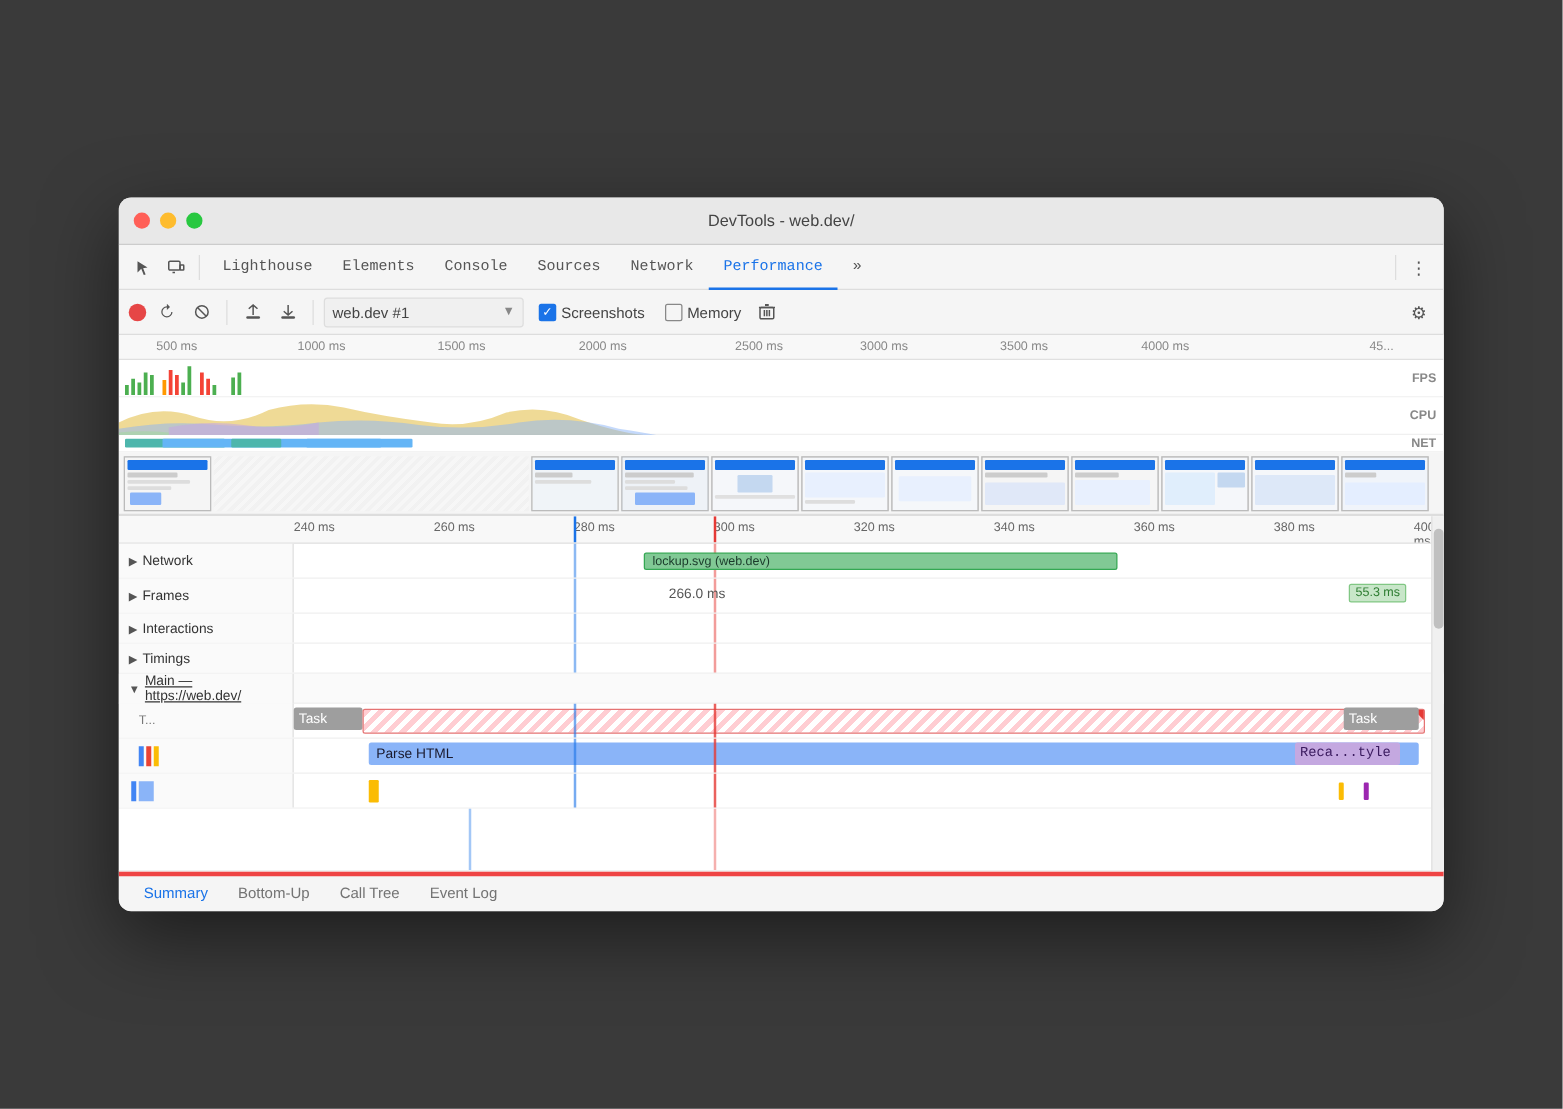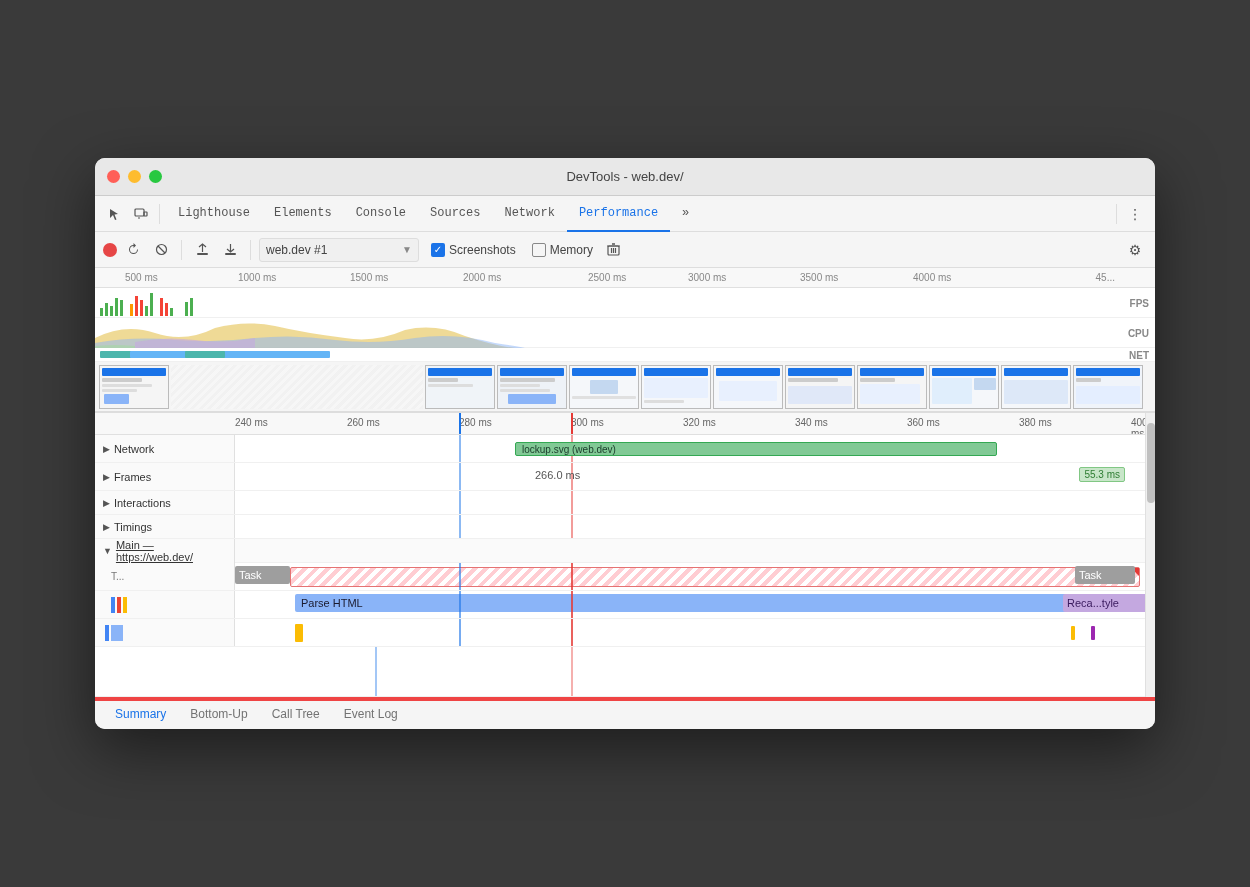--- a/index.html
+++ b/index.html
@@ -622,21 +622,21 @@
     <div class="track-row" style="height:28px;">
       <div class="track-label">
         <span class="chevron">▶</span>
         <span>Network</span>
       </div>
       <div class="track-content" style="position:relative;">
 
         <div style="position:absolute;left:224px;top:0;bottom:0;width:1.5px;background:#1a73e8;opacity:0.5;"></div>
         <div style="position:absolute;left:336px;top:0;bottom:0;width:1.5px;background:#e53935;opacity:0.5;"></div>
 
-        <div style="position:absolute;left:280px;width:482px;height:14px;top:7px;background:#81c995;border:1px solid #34a853;border-radius:2px;display:flex;align-items:center;padding:0 6px;font-size:10px;color:#1a3a2a;">
+        <div style="position:absolute;left:280px;width:379px;height:14px;top:7px;background:#81c995;border:1px solid #34a853;border-radius:2px;display:flex;align-items:center;padding:0 6px;font-size:10px;color:#1a3a2a;">
           <span>lockup.svg (web.dev)</span>
         </div>
       </div>
     </div>
 
     <div class="track-row" style="height:28px;">
       <div class="track-label">
         <span class="chevron">▶</span>
         <span>Frames</span>
       </div>
@@ -718,21 +718,21 @@
         <div style="width:4px;height:16px;background:#fbbc04;"></div>
       </div>
       <div style="flex:1;position:relative;height:100%;">
         <div style="position:absolute;left:224px;top:0;bottom:0;width:1.5px;background:#1a73e8;opacity:0.6;z-index:5;"></div>
         <div style="position:absolute;left:336px;top:0;bottom:0;width:1.5px;background:#e53935;opacity:0.8;z-index:5;"></div>
 
         <div class="parse-html-bar" style="left:60px;width:840px;">
           <span>Parse HTML</span>
         </div>
 
-        <div class="recalc-badge" style="right:8px;width:84px;">
+        <div class="recalc-badge" style="right:35px;width:84px;font-family:Liberation Mono, monospace;">
           <span>Reca...tyle</span>
         </div>
       </div>
     </div>
 
     <div class="task-row" style="height:28px;">
       <div style="width:140px;min-width:140px;background:#fafafa;border-right:1px solid #e0e0e0;height:100%;display:flex;align-items:center;padding:0 10px;gap:2px;">
         <div style="width:4px;height:16px;background:#4285f4;"></div>
         <div style="width:12px;height:16px;background:#8ab4f8;"></div>
       </div>

